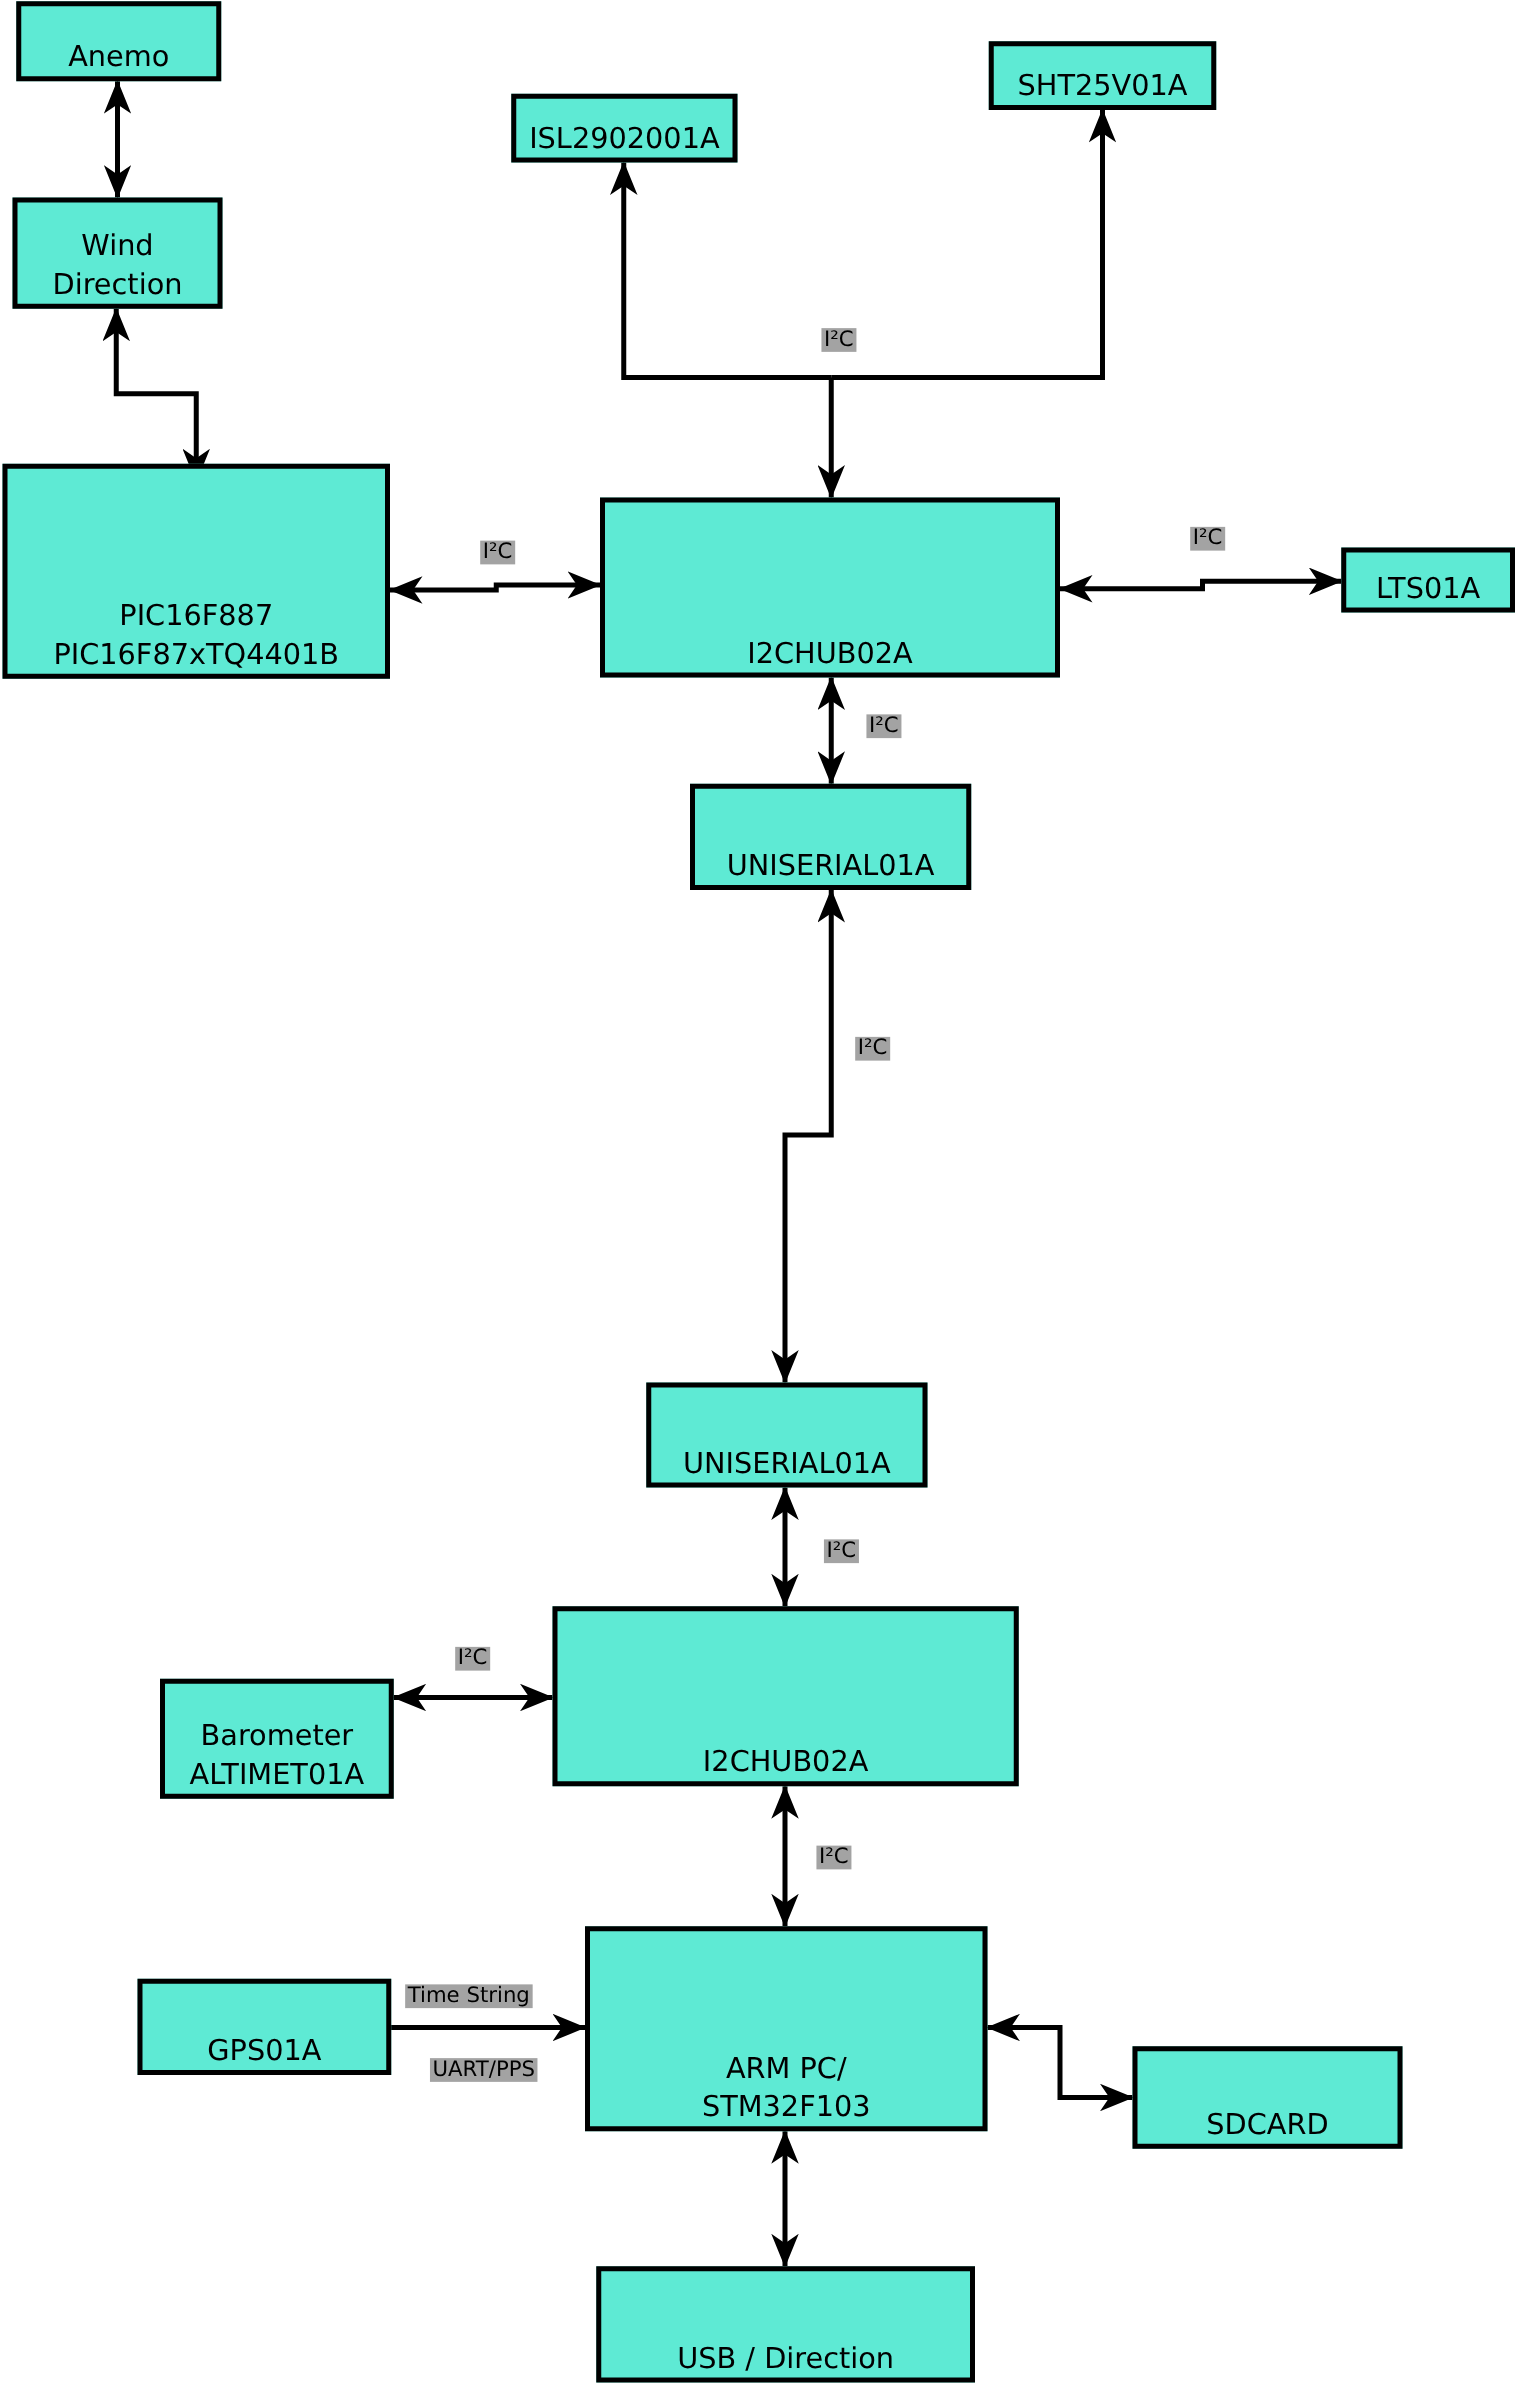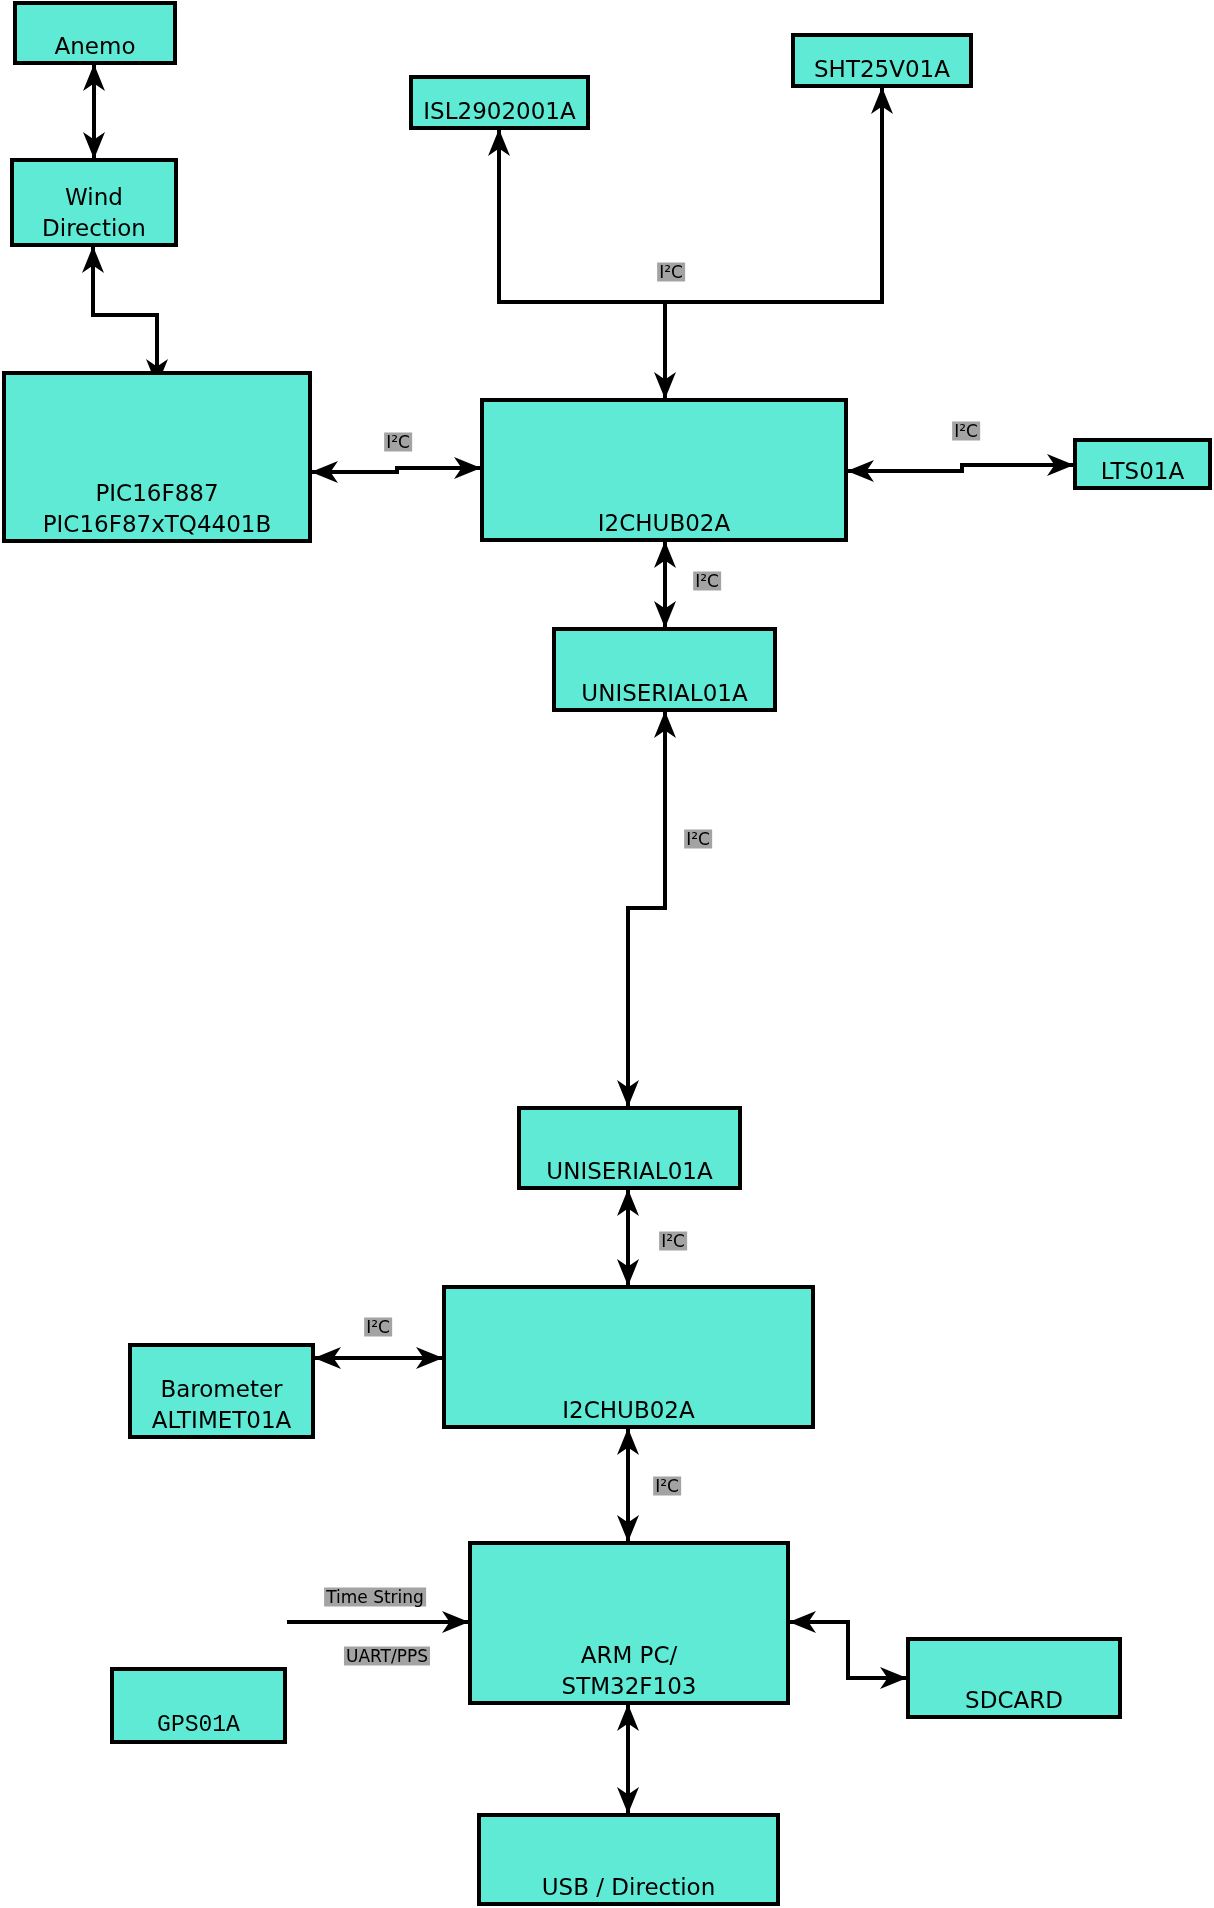--- a/index.html
+++ b/index.html
@@ -104,21 +104,21 @@
     <div class="node" style="left: 517px; top: 1106px; width: 225px; height: 84px;">
       <div>UNISERIAL01A</div>
     </div>
     <div class="node" style="left: 442px; top: 1285px; width: 373px; height: 144px;">
       <div>I2CHUB02A</div>
     </div>
     <div class="node" style="left: 128px; top: 1311px; width: 187px; height: 96px; margin-top: 32px;">
       <div>Barometer</div>
       <div>ALTIMET01A</div>
     </div>
-    <div class="node" style="left: 110px; top: 1667px; width: 177px; height: 77px; font-family: Liberation Mono, monospace;">
+    <div class="node" style="left: 110px; top: 1583px; width: 203px; height: 77px;">
       <div>GPS01A</div>
     </div>
     <div class="node" style="left: 468px; top: 1541px; width: 322px; height: 164px;">
       <div>ARM PC/</div>
       <div>STM32F103</div>
     </div>
     <div class="node" style="left: 906px; top: 1637px; width: 216px; height: 82px;">
       <div>SDCARD</div>
     </div>
     <div class="node" style="left: 477px; top: 1813px; width: 303px; height: 93px;">

